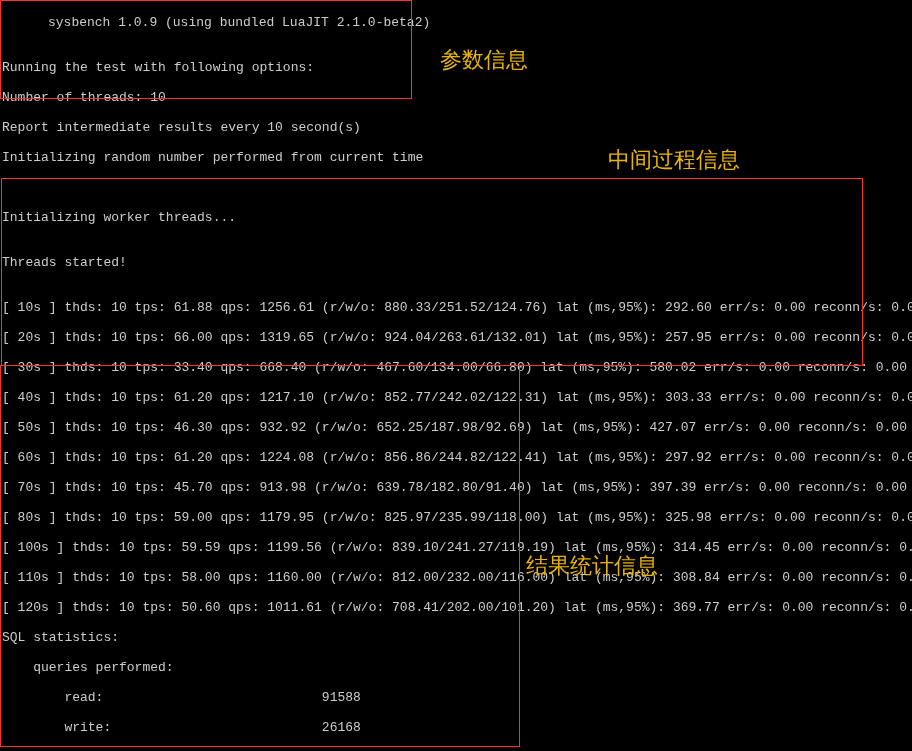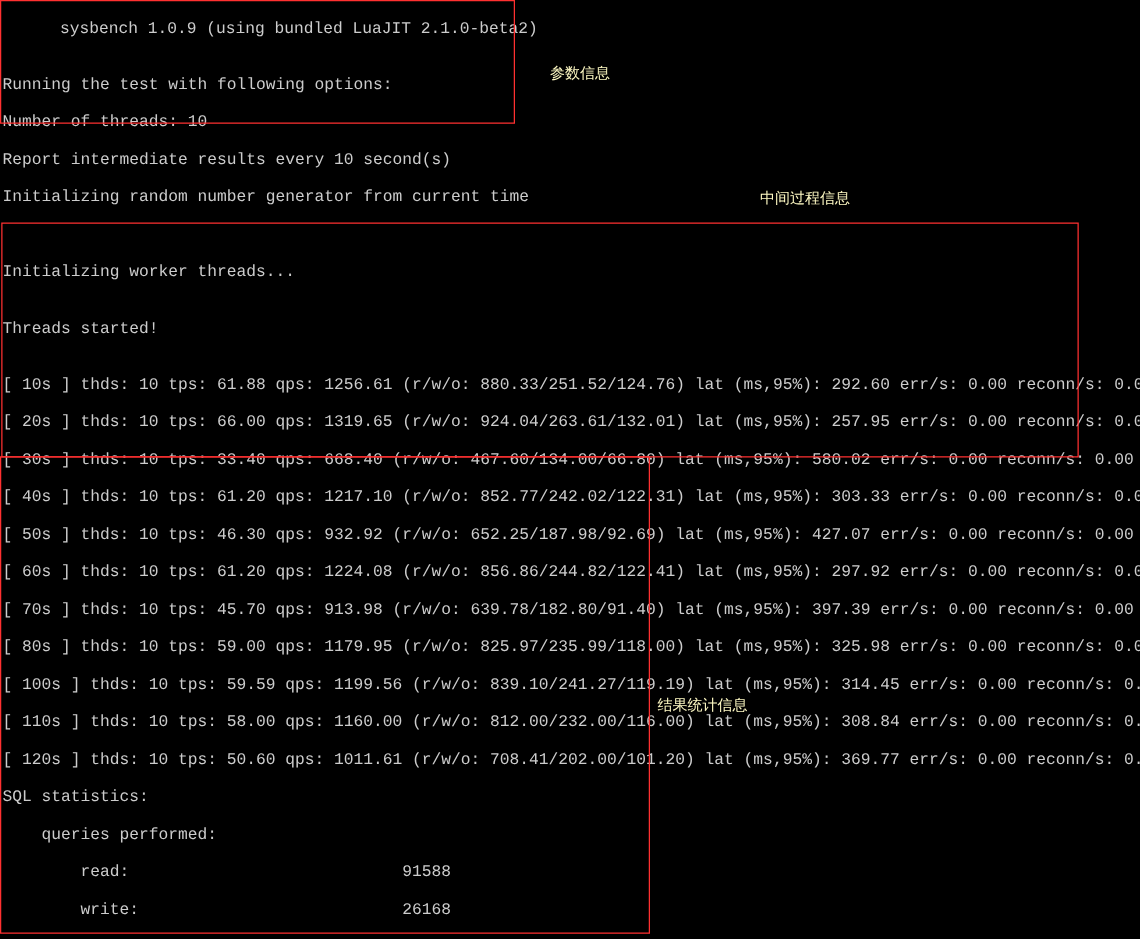--- a/index.html
+++ b/index.html
@@ -17,36 +17,36 @@
     white-space: pre;
     padding: 0 2px;
   }
   .box {
     border: 1px solid #ff3030;
     position: absolute;
     pointer-events: none;
   }
   .annot {
     position: absolute;
-    color: #fef9c3;
-    font-family: Liberation Mono, monospace;
-    font-size: 12px;
+    color: #eab308;
+    font-family: Liberation Sans, sans-serif;
+    font-size: 22px;
     pointer-events: none;
   }
 </style>
 </head>
 <body>
 
 <div class="term">
 <span style="display: block; padding-left: 46px;">sysbench 1.0.9 (using bundled LuaJIT 2.1.0-beta2)</span>
 <span style="display: block;"></span>
 <span style="display: block;">Running the test with following options:</span>
 <span style="display: block;">Number of threads: 10</span>
 <span style="display: block;">Report intermediate results every 10 second(s)</span>
-<span style="display: block;">Initializing random number generator from current time</span>
+<span style="display: block;">Initializing random number performed from current time</span>
 <span style="display: block;"></span>
 <span style="display: block;"></span>
 <span style="display: block;">Initializing worker threads...</span>
 <span style="display: block;"></span>
 <span style="display: block;">Threads started!</span>
 <span style="display: block;"></span>
 <span style="display: block;">[ 10s ] thds: 10 tps: 61.88 qps: 1256.61 (r/w/o: 880.33/251.52/124.76) lat (ms,95%): 292.60 err/s: 0.00 reconn/s: 0.00</span>
 <span style="display: block;">[ 20s ] thds: 10 tps: 66.00 qps: 1319.65 (r/w/o: 924.04/263.61/132.01) lat (ms,95%): 257.95 err/s: 0.00 reconn/s: 0.00</span>
 <span style="display: block;">[ 30s ] thds: 10 tps: 33.40 qps: 668.40 (r/w/o: 467.60/134.00/66.80) lat (ms,95%): 580.02 err/s: 0.00 reconn/s: 0.00</span>
 <span style="display: block;">[ 40s ] thds: 10 tps: 61.20 qps: 1217.10 (r/w/o: 852.77/242.02/122.31) lat (ms,95%): 303.33 err/s: 0.00 reconn/s: 0.00</span>

